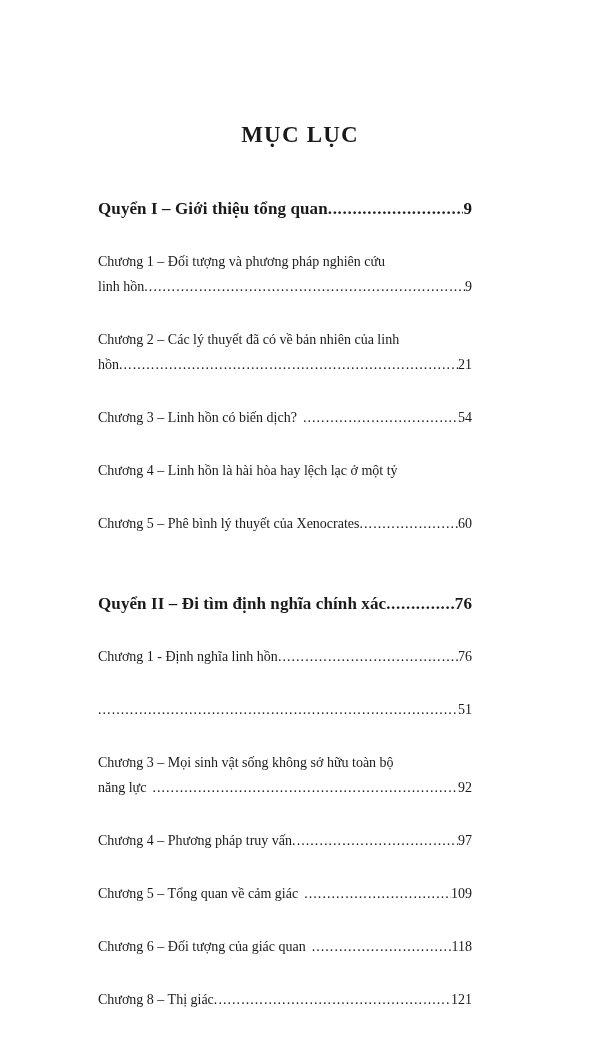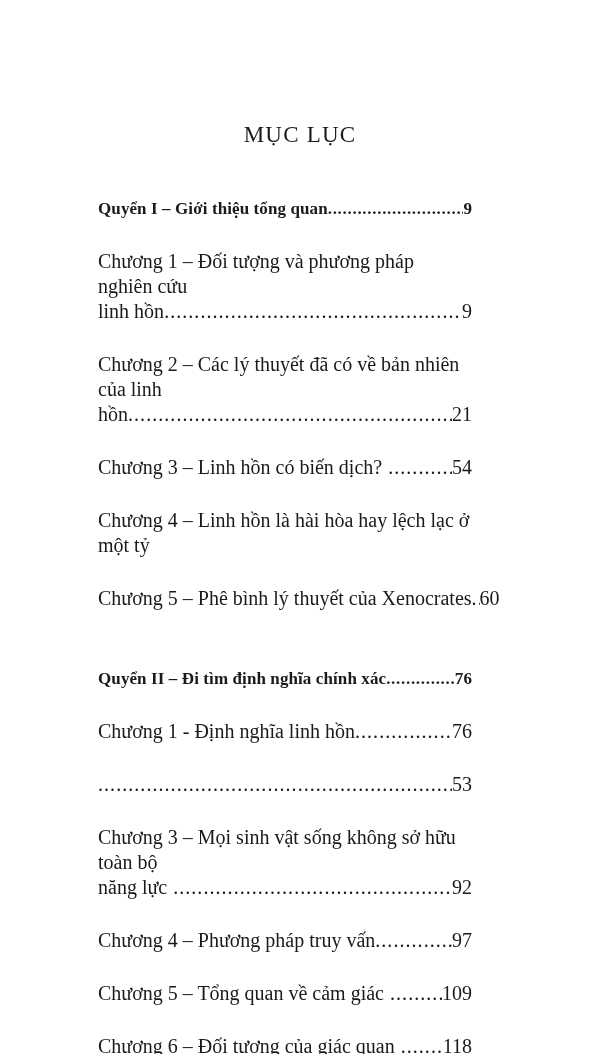--- a/index.html
+++ b/index.html
@@ -22,39 +22,39 @@
   }
 
   
   .toc-title {
     position: absolute;
     top: 122px;
     left: 0;
     width: 600px;
     text-align: center;
     font-size: 23px;
-    font-weight: normal;
+    font-weight: bold;
     letter-spacing: 1.2px;
     line-height: 1.1;
   }
 
   
   .toc-body {
     position: absolute;
     top: 196px;
     left: 98px;
     width: 374px;
   }
 
   .toc-section { margin: 0; }
   .toc-section + .toc-section { margin-top: 55px; }
 
   
   .entry {
-    font-size: 20px;
+    font-size: 14px;
     line-height: 25px;
     margin-bottom: 28px;
   }
   .entry:last-child { margin-bottom: 0; }
 
   .entry.book {
     font-weight: bold;
     font-size: 17px;
     letter-spacing: 0.1px;
   }
@@ -160,21 +160,21 @@
         <div class="entry">
           <div class="leader-row">
             <span class="leader-label">Chương 1 - Định nghĩa linh hồn</span>
             <span class="leader-dots"></span>
             <span class="leader-page">76</span>
           </div>
         </div>
         <div class="entry">
           <div class="leader-row">
             <span class="leader-dots"></span>
-            <span class="leader-page">53</span>
+            <span class="leader-page">51</span>
           </div>
         </div>
         <div class="entry">
           <span class="entry-head">Chương 3 – Mọi sinh vật sống không sở hữu toàn bộ</span>
           <div class="leader-row">
             <span class="leader-label" style="padding-right: 6px;">năng lực</span>
             <span class="leader-dots"></span>
             <span class="leader-page">92</span>
           </div>
         </div>

